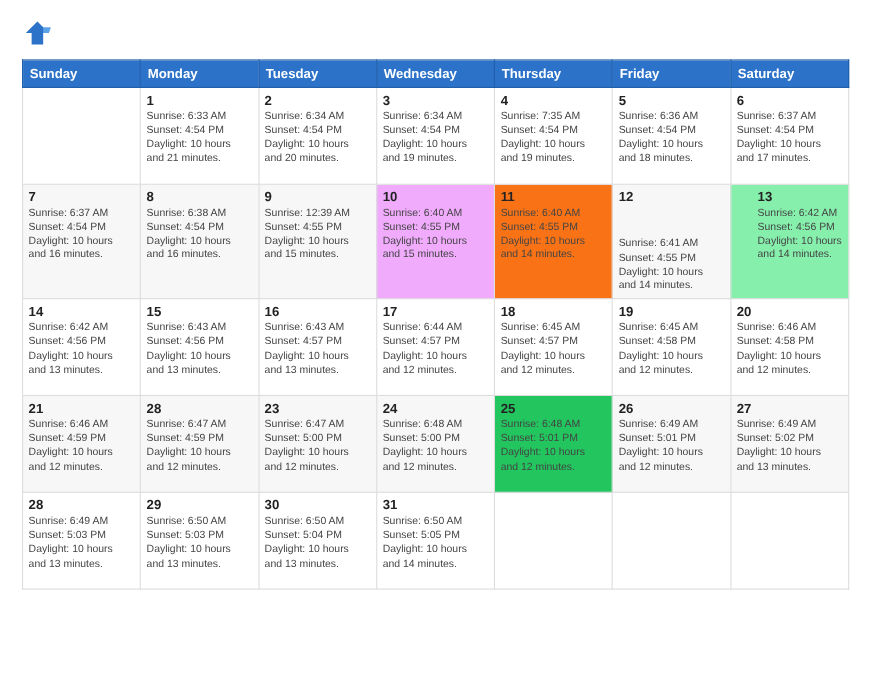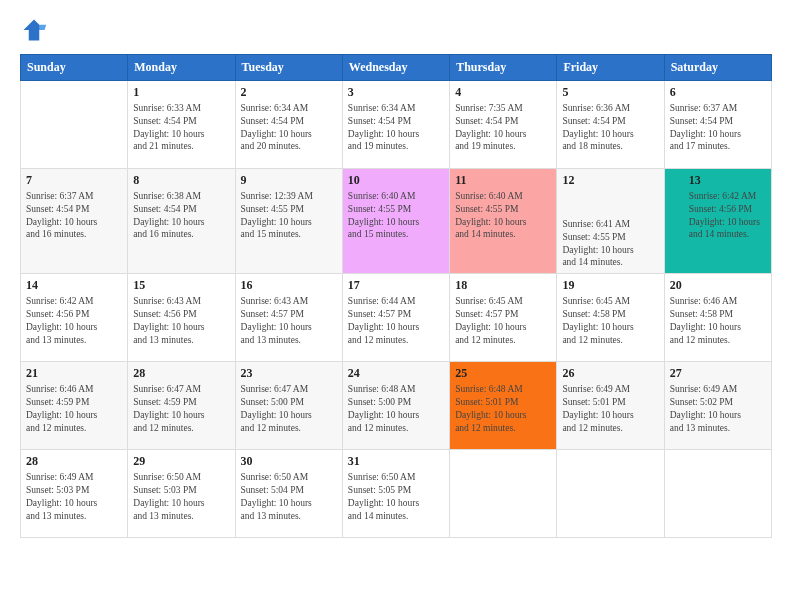--- a/index.html
+++ b/index.html
@@ -9,21 +9,20 @@
       background: #fff;
       font-family: Arial, sans-serif;
       font-size: 11px;
       color: #333;
       overflow: hidden;
     }
     .page {
       width: 792px;
       height: 612px;
       padding: 16px 20px 12px 20px;
-      font-family: Liberation Serif, serif;
     }
     .header {
       display: flex;
       justify-content: space-between;
       align-items: flex-start;
       margin-bottom: 10px;
     }
     .logo {
       display: flex;
       align-items: center;
@@ -201,35 +200,35 @@
 Daylight: 10 hours
 and 15 minutes.</div>
           </td>
           <td style="background: #f0abfc;">
             <div class="day-num">10</div>
             <div class="day-info" style="white-space: pre-line;">Sunrise: 6:40 AM
 Sunset: 4:55 PM
 Daylight: 10 hours
 and 15 minutes.</div>
           </td>
-          <td style="background: #fca5a5;">
+          <td style="background: #f97316;">
             <div class="day-num">11</div>
             <div class="day-info" style="white-space: pre-line;">Sunrise: 6:40 AM
 Sunset: 4:55 PM
 Daylight: 10 hours
 and 14 minutes.</div>
           </td>
           <td style="background: rgb(247, 247, 247);">
             <div class="day-num">12</div>
             <div class="day-info" style="white-space: pre-line; margin-top: 30px;">Sunrise: 6:41 AM
 Sunset: 4:55 PM
 Daylight: 10 hours
 and 14 minutes.</div>
           </td>
-          <td style="background: #14b8a6; padding-left: 24px;">
+          <td style="background: #86efac; padding-left: 24px;">
             <div class="day-num">13</div>
             <div class="day-info" style="white-space: pre-line;">Sunrise: 6:42 AM
 Sunset: 4:56 PM
 Daylight: 10 hours
 and 14 minutes.</div>
           </td>
         </tr>
         <tr>
           <td>
             <div class="day-num">14</div>
@@ -303,21 +302,21 @@
 Daylight: 10 hours
 and 12 minutes.</div>
           </td>
           <td style="background: rgb(247, 247, 247);">
             <div class="day-num">24</div>
             <div class="day-info" style="white-space: pre-line;">Sunrise: 6:48 AM
 Sunset: 5:00 PM
 Daylight: 10 hours
 and 12 minutes.</div>
           </td>
-          <td style="background: #f97316;">
+          <td style="background: #22c55e;">
             <div class="day-num">25</div>
             <div class="day-info" style="white-space: pre-line;">Sunrise: 6:48 AM
 Sunset: 5:01 PM
 Daylight: 10 hours
 and 12 minutes.</div>
           </td>
           <td style="background: rgb(247, 247, 247);">
             <div class="day-num">26</div>
             <div class="day-info" style="white-space: pre-line;">Sunrise: 6:49 AM
 Sunset: 5:01 PM

